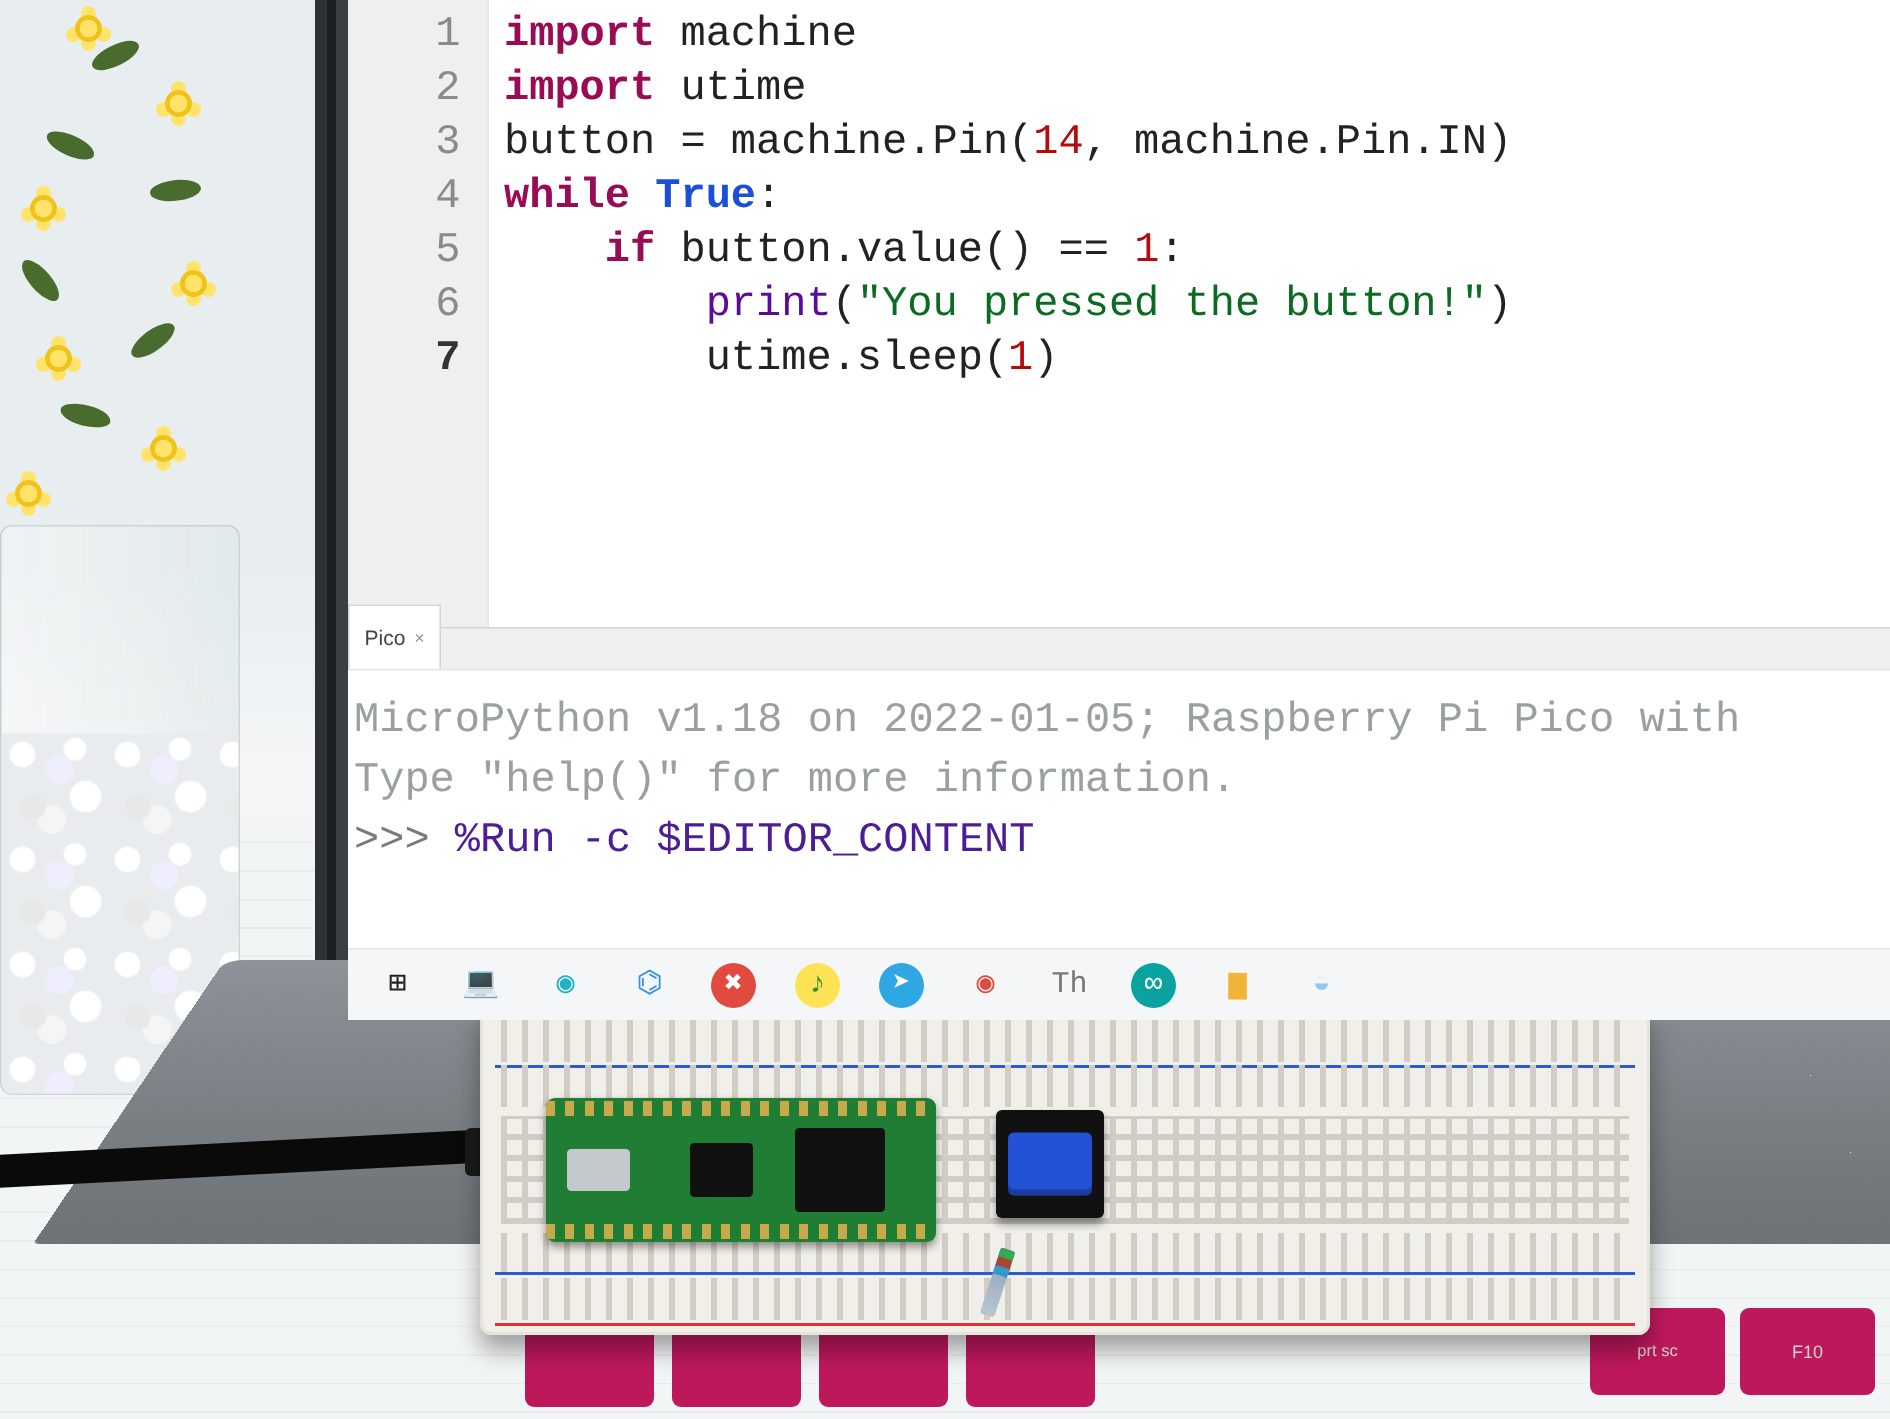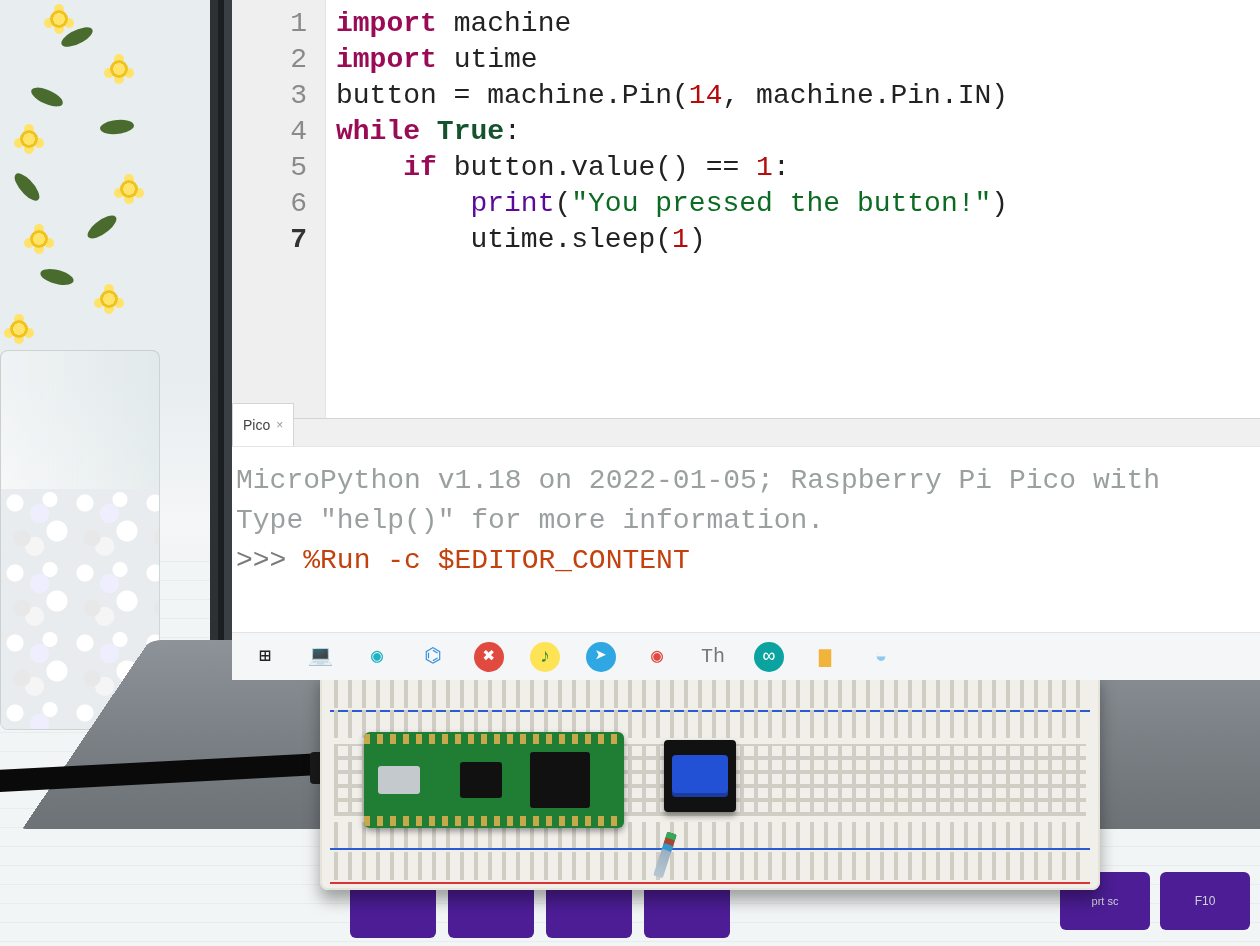--- a/index.html
+++ b/index.html
@@ -52,21 +52,21 @@
     box-shadow: inset 0 0 0 6px #1c1f21;
   }
   .laptop-base {
     position:absolute; left:150px; top:640px; width:1150px; height:330px;
     background: linear-gradient(#8d9398,#6d7277);
     border-radius:12px 12px 4px 4px;
     transform: perspective(1600px) rotateX(62deg);
     transform-origin: top center;
   }
   .key {
-    position:absolute; background:#4c1d95; border-radius:6px;
+    position:absolute; background:#be185d; border-radius:6px;
     color:#cfd3d6; font-size:13px; display:flex; align-items:center; justify-content:center;
   }
   
   .breadboard {
     position:absolute; left:320px; top:670px; width:780px; height:220px;
     background:#f0efe9; border-radius:8px;
     box-shadow: 0 10px 16px rgba(0,0,0,.35), inset 0 0 0 2px #e5e3da;
   }
   .rail {
     position:absolute; left:14px; right:14px; height:28px;
@@ -138,21 +138,21 @@
     background:#efefef; width:94px; text-align:right;
     color:#8a8a8a; padding:6px 18px 6px 6px;
     border-right:1px solid #e4e4e4;
   }
   .gutter div { height:36px; }
   .gutter .current { color:#333; font-weight:600;}
   .code {
     flex:1; padding:6px 10px; white-space:pre; overflow:hidden;
   }
   .kw { color:#9a0b56; font-weight:700; }
-  .bkw { color:#14532d; font-weight:700; }
+  .bkw { color:#1d4ed8; font-weight:700; }
   .fn { color:#5a0b9a; }
   .num { color:#b50b0b; }
   .str { color:#0b6b22; }
   .shell-tabbar {
     background:#f0f0f0; border-top:1px solid #d4d4d4;
     height:28px; display:flex; align-items:flex-end;
     font-family:"Segoe UI",Arial,sans-serif;
   }
   .shell-tab {
     background:#fff; border:1px solid #d4d4d4; border-bottom:none;
@@ -163,21 +163,21 @@
   .shell {
     background:#fff; padding:14px 4px 8px 4px;
     font-size:28px; line-height:40px;
     color:#9aa0a0;
     white-space:pre; overflow:hidden;
     height:186px;
     border-top:1px solid #e5e5e5;
   }
   .prompt { color:#9aa0a0; }
   .prompt .arr { color:#7a7a7a; }
-  .shell .dark { color:#c2410c;text-align:right; }
+  .shell .dark { color:#4c1d95;text-align:right; }
   .taskbar {
     height:48px; background:#f5f6f7; border-top:1px solid #e1e3e5;
     display:flex; align-items:center; gap:26px; padding:0 18px;
   }
   .tb-icon {
     width:30px; height:30px; display:flex; align-items:center; justify-content:center;
     font-size:20px; border-radius:4px;
   }
 </style>
 </head>

